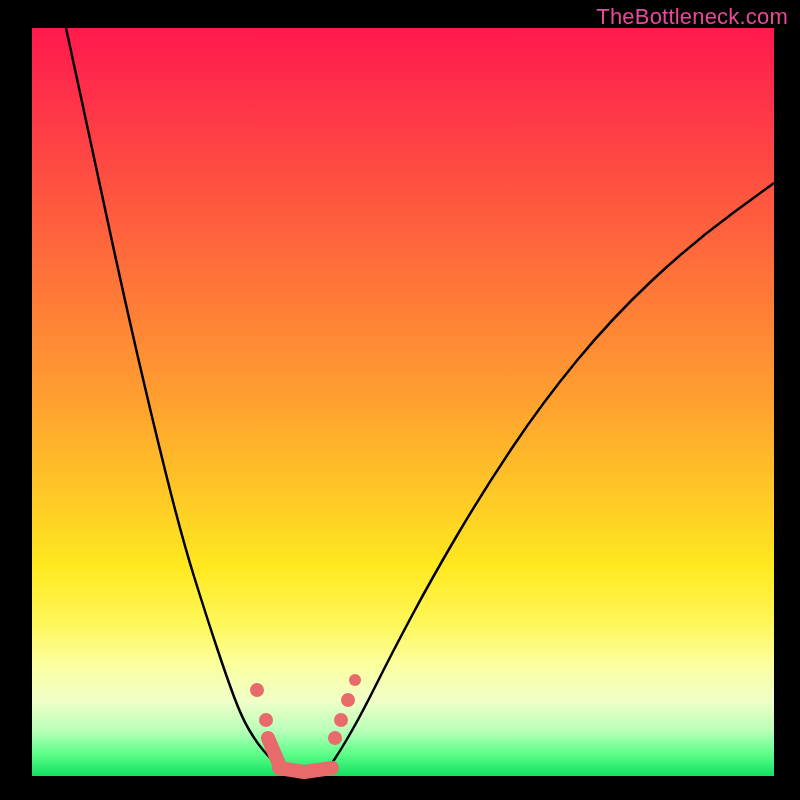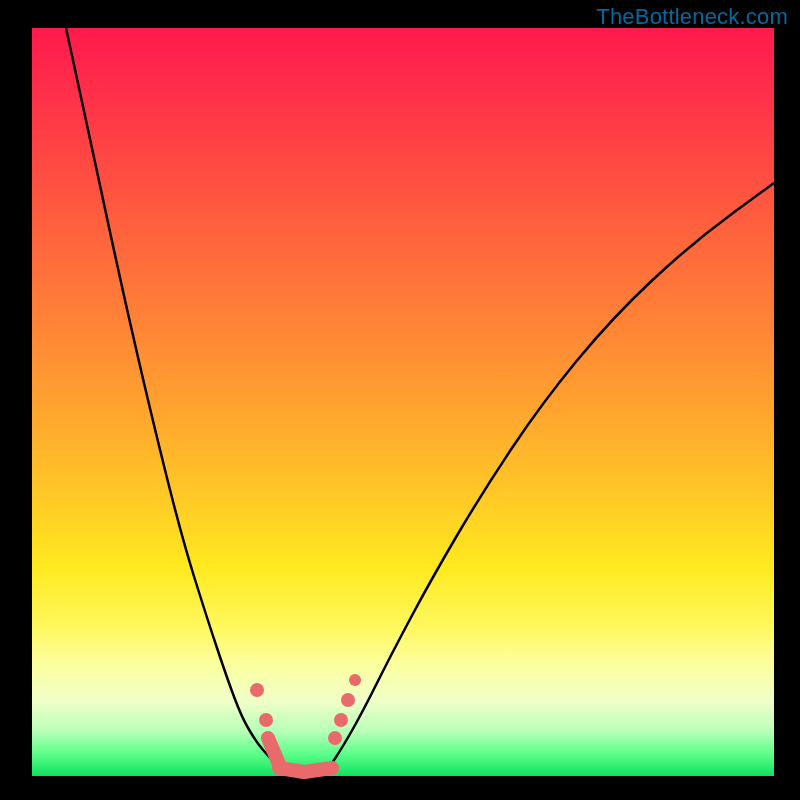--- a/index.html
+++ b/index.html
@@ -40,21 +40,21 @@
       #f0ffc8 90%,
       #b8ffb8 94%,
       #5eff8a 97%,
       #10e060 100%
     );
   }
   .watermark {
     position: absolute;
     top: 4px;
     right: 12px;
-    color: #0369a1;
+    color: #ec4899;
     font-size: 22px;
     font-weight: 500;
     letter-spacing: 0.2px;
     user-select: none;
   }
   svg.curve {
     position: absolute;
     left: 0;
     top: 0;
     width: 742px;

